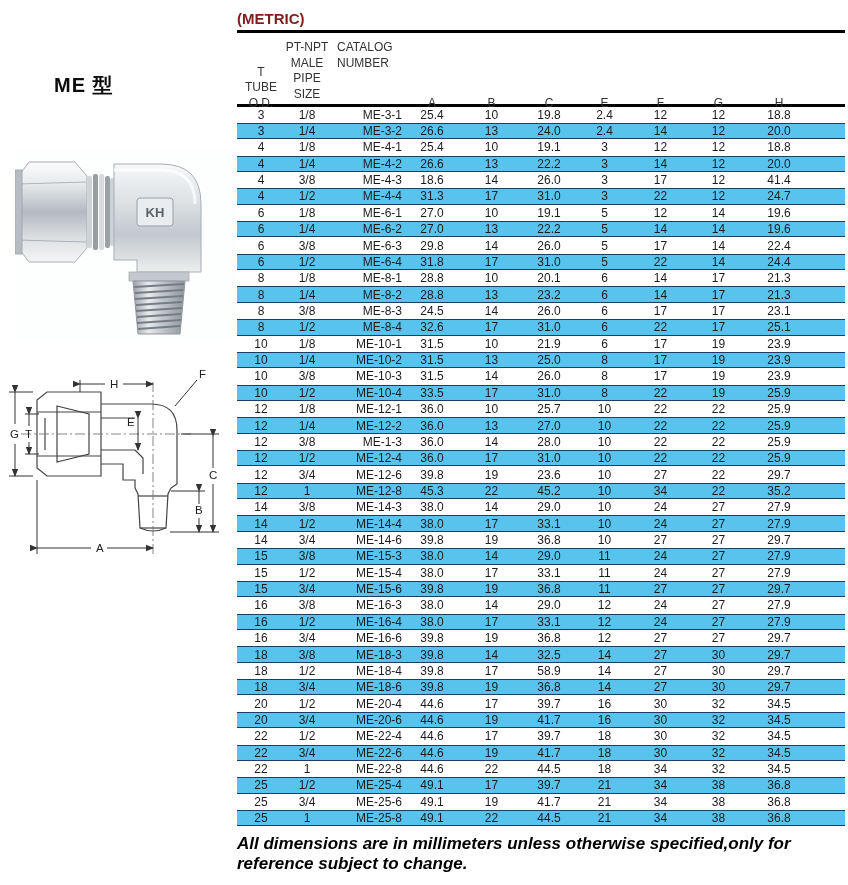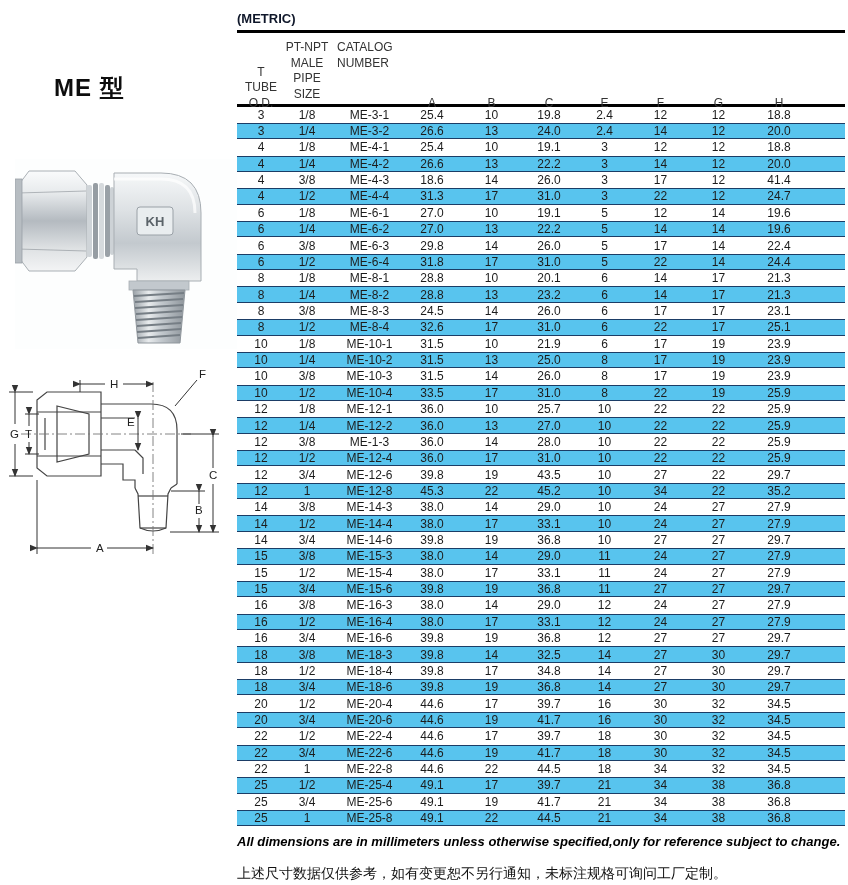--- a/index.html
+++ b/index.html
@@ -1,46 +1,46 @@
 <!DOCTYPE html>
 <html><head>
 <meta charset="utf-8">
 <style>
   html,body { margin:0; padding:0; background:#ffffff; }
   .page {
     position:relative; width:848px; height:885px; background:#ffffff;
     font-family:"Liberation Sans", sans-serif; color:#1c1c1c; overflow:hidden;
   }
-  .series-label { position:absolute; left:54px; top:72px; font-size:24px; font-weight:bold; color:#0d0d0d; letter-spacing:1px; }
-  .photo-wrap { position:absolute; left:15px; top:159px; width:222px; height:190px; }
+  .series-label { position:absolute; left:54px; top:72px; font-size:20px; font-weight:bold; color:#0d0d0d; letter-spacing:1px; }
+  .photo-wrap { position:absolute; left:15px; top:150px; width:222px; height:190px; }
   .diagram-wrap { position:absolute; left:5px; top:356px; width:245px; height:208px; }
 
   .sheet { position:absolute; left:237px; top:10px; width:608px; }
   .title-line1 { font-size:15px; font-weight:bold; line-height:17px; color:#000; letter-spacing:.2px; }
-  .title-line2 { font-size:13px; font-weight:bold; line-height:17px; color:#0f172a; }
+  .title-line2 { font-size:15px; font-weight:bold; line-height:17px; color:#7f1d1d; }
   .rule-thick { height:3px; background:#000; margin-top:3px; }
   .rule-mid { height:2.5px; background:#000; }
 
   .grid-cols {
     display:grid;
     grid-template-columns:48px 44px 73px 60px 59px 56px 55px 57px 59px 62px 35px;
   }
   .thead { height:71px; font-size:12px; color:#333; align-items:end; padding-top:0; }
   .hstack { display:flex; flex-direction:column; justify-content:flex-end; height:71px; text-align:center; line-height:15.5px; padding-bottom:2px; }
   .hstack.catalog { justify-content:flex-start; text-align:left; padding-left:8px; padding-top:7px; }
   .hstack.pipe { padding-top:7px; justify-content:flex-start; }
   .hdim { text-align:center; line-height:15.5px; padding-bottom:2px; align-self:end; color:#333; }
 
   .tbody {}
   .row { height:16.36px; align-items:center; font-size:12px; box-sizing:border-box; }
   .row.blue { background:#58c4ee; border-top:1.5px solid #1b3d66; border-bottom:1.5px solid #1b3d66; }
   .cell { text-align:center; white-space:nowrap; overflow:hidden; }
-  .cell.cat { text-align:center; padding-left:8px; }
-
-  .fn-en { margin-top:8px; font-size:13px; font-style:italic; font-weight:600; color:#000; }
+  .cell.cat { text-align:right; padding-left:8px; }
+
+  .fn-en { margin-top:8px; font-size:17px; font-style:italic; font-weight:600; color:#000; }
   .fn-zh { margin-top:16px; font-size:14px; color:#111; }
 
   svg text { font-family:"Liberation Sans", sans-serif; }
 </style>
 </head>
 <body>
 
 <div class="page">
 
   <div class="series-label">ME 型</div>
@@ -502,21 +502,21 @@
           <div class="cell">22</div>
           <div class="cell">25.9</div>
           <div class="cell"></div>
         </div>
         <div class="grid-cols row">
           <div class="cell">12</div>
           <div class="cell">3/4</div>
           <div class="cell cat">ME-12-6</div>
           <div class="cell">39.8</div>
           <div class="cell">19</div>
-          <div class="cell">43.5</div>
+          <div class="cell">23.6</div>
           <div class="cell">10</div>
           <div class="cell">27</div>
           <div class="cell">22</div>
           <div class="cell">29.7</div>
           <div class="cell"></div>
         </div>
         <div class="grid-cols row blue">
           <div class="cell">12</div>
           <div class="cell">1</div>
           <div class="cell cat">ME-12-8</div>
@@ -658,21 +658,21 @@
           <div class="cell">30</div>
           <div class="cell">29.7</div>
           <div class="cell"></div>
         </div>
         <div class="grid-cols row">
           <div class="cell">18</div>
           <div class="cell">1/2</div>
           <div class="cell cat">ME-18-4</div>
           <div class="cell">39.8</div>
           <div class="cell">17</div>
-          <div class="cell">34.8</div>
+          <div class="cell">58.9</div>
           <div class="cell">14</div>
           <div class="cell">27</div>
           <div class="cell">30</div>
           <div class="cell">29.7</div>
           <div class="cell"></div>
         </div>
         <div class="grid-cols row blue">
           <div class="cell">18</div>
           <div class="cell">3/4</div>
           <div class="cell cat">ME-18-6</div>

